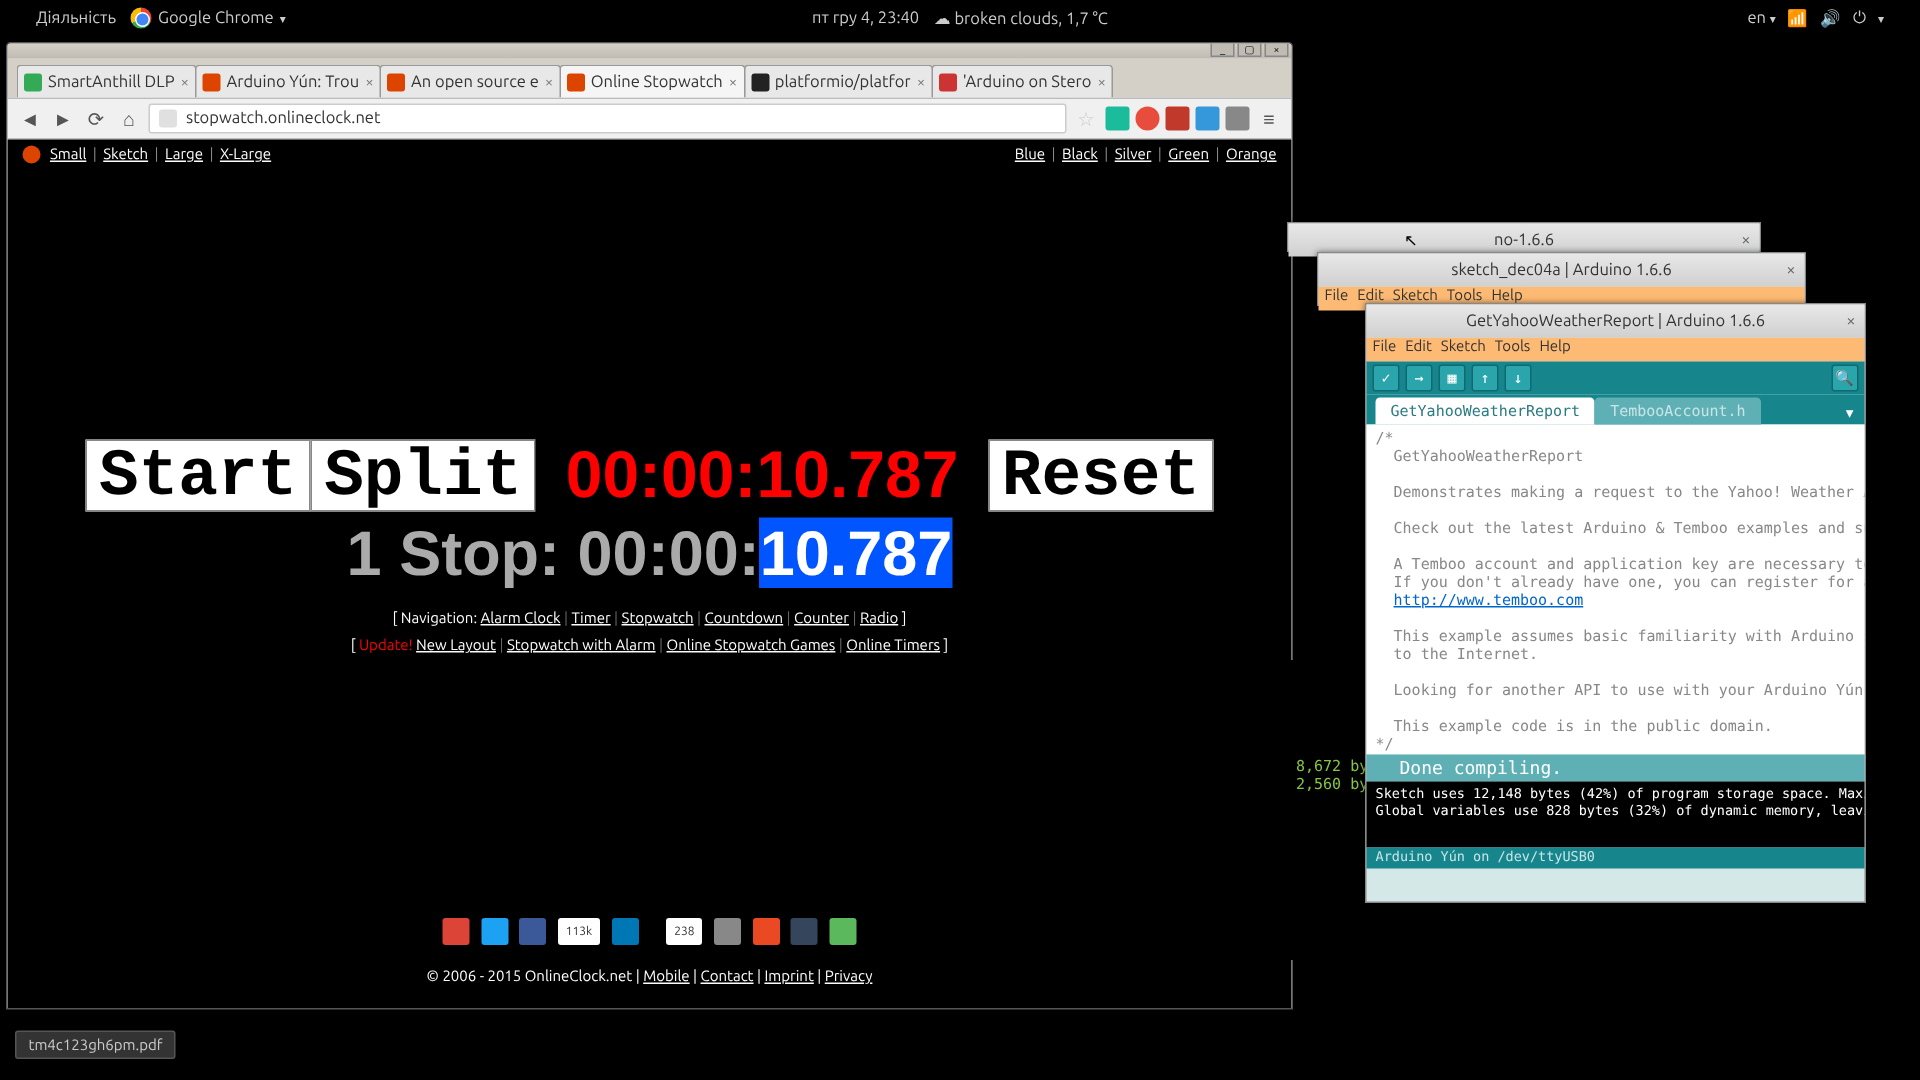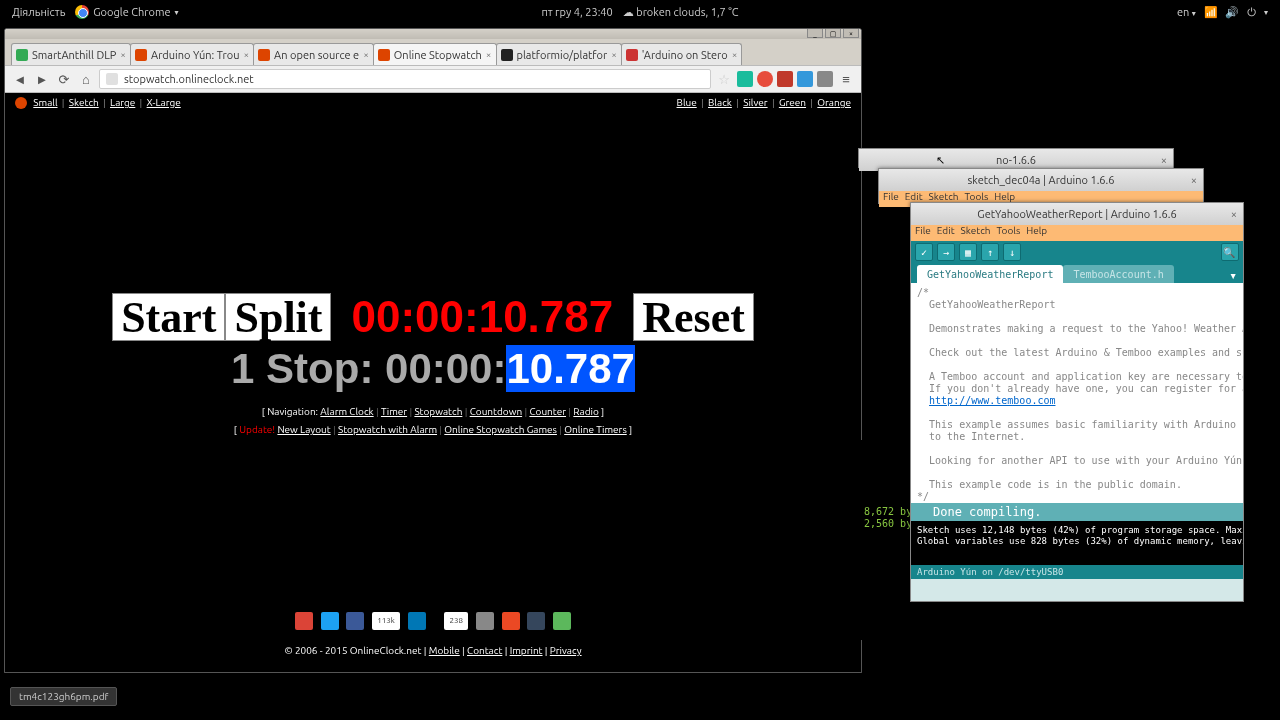--- a/index.html
+++ b/index.html
@@ -1,19 +1,19 @@
 <!DOCTYPE html>
 <html><head>
 <meta charset="utf-8">
 <style>
 * { margin:0; padding:0; box-sizing:border-box; }
 body { width:1280px; height:720px; background:#000; font-family:Ubuntu,Arial,sans-serif; overflow:hidden; position:relative; }
 
 
-.top-panel { height:24px; background:#000; color:#ccc; display:flex; align-items:center; font-size:11px; padding:0 12px; justify-content:space-between; }
+.top-panel { height:24px; background:#000; color:#ccc; display:flex; align-items:center; font-size:11px; padding:0 24px; justify-content:space-between; }
 .top-panel .left { display:flex; align-items:center; gap:10px; }
 .top-panel .center { position:absolute; left:50%; transform:translateX(-50%); display:flex; gap:10px; }
 .top-panel .right { display:flex; align-items:center; gap:8px; }
 .chrome-logo { width:14px; height:14px; border-radius:50%; background:conic-gradient(#ea4335 0 120deg,#34a853 120deg 240deg,#fbbc05 240deg 360deg); position:relative; }
 .chrome-logo::after { content:""; position:absolute; top:3px; left:3px; width:8px; height:8px; border-radius:50%; background:#4285f4; border:1px solid #fff; }
 .tri { font-size:8px; }
 
 
 .chrome-window { position:absolute; top:28px; left:4px; width:858px; height:645px; background:#e8e8e8; border:1px solid #555; border-radius:3px 3px 0 0; overflow:hidden; }
 .chrome-titlebar { height:10px; background:linear-gradient(#d4d0c8,#c0bcb4); position:relative; }
@@ -33,21 +33,21 @@
 .ext { width:16px; height:16px; border-radius:2px; }
 
 
 .page { height:calc(100% - 64px); background:#000; color:#fff; position:relative; overflow:hidden; }
 .page-top { display:flex; justify-content:space-between; padding:4px 10px; font-size:10px; }
 .page-top a { color:#fff; text-decoration:underline; cursor:pointer; }
 .page-top .sep { color:#888; margin:0 2px; }
 .logo-ball { width:12px; height:12px; background:#d40; border-radius:50%; display:inline-block; vertical-align:middle; margin-right:4px; }
 .sw-main { position:absolute; top:200px; left:0; width:100%; text-align:center; }
 .sw-row { display:inline-flex; align-items:center; font-family:Arial,sans-serif; font-weight:bold; }
-.sw-btn { background:#fff; border:1px solid #888; color:#000; font-size:44px; padding:0 8px; height:48px; line-height:48px; cursor:pointer; font-family:Liberation Serif, serif; font-weight:bold; }
+.sw-btn { background:#fff; border:1px solid #888; color:#000; font-size:44px; padding:0 8px; height:48px; line-height:48px; cursor:pointer; font-family:Liberation Mono, monospace; font-weight:bold; }
 .sw-time { background:#000; color:#f00; font-size:44px; padding:0 20px; height:48px; line-height:48px; letter-spacing:0; }
 .sw-stop { font-size:42px; color:#aaa; margin-top:4px; font-family:Arial; font-weight:bold; }
 .sw-stop .hl { background:#0055ff; color:#fff; }
 .navlinks { position:absolute; top:310px; width:100%; text-align:center; font-size:10px; line-height:18px; }
 .navlinks a { color:#fff; text-decoration:underline; cursor:pointer; }
 .navlinks .sep { color:#666; }
 .navlinks .upd { color:#f00; }
 .social { position:absolute; bottom:42px; width:100%; text-align:center; }
 .social span { display:inline-block; width:18px; height:18px; margin:0 2px; border-radius:2px; vertical-align:middle; cursor:pointer; }
 .footer { position:absolute; bottom:16px; width:100%; text-align:center; font-size:10px; color:#fff; }

